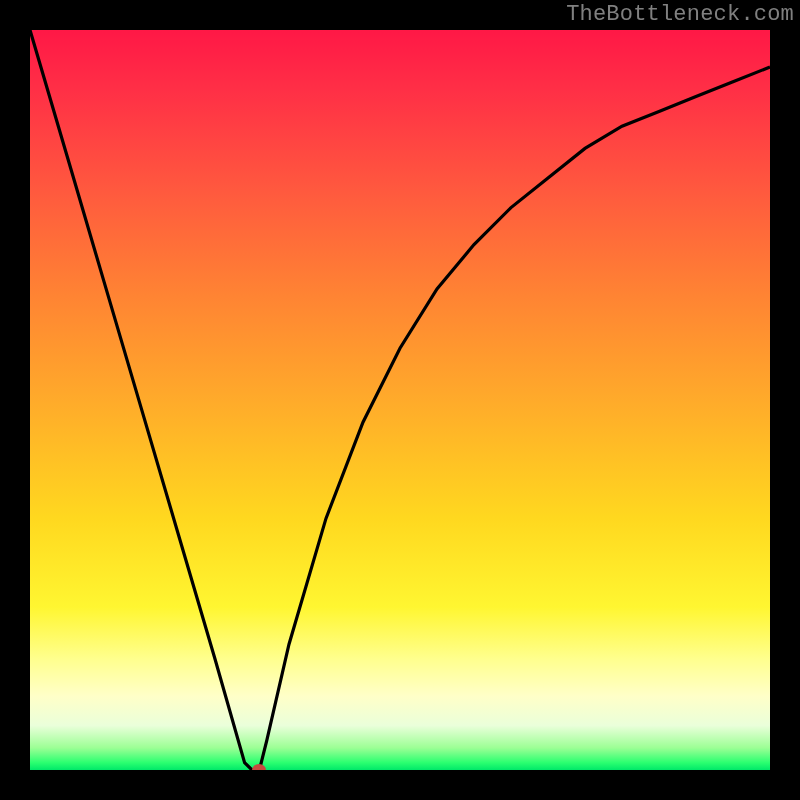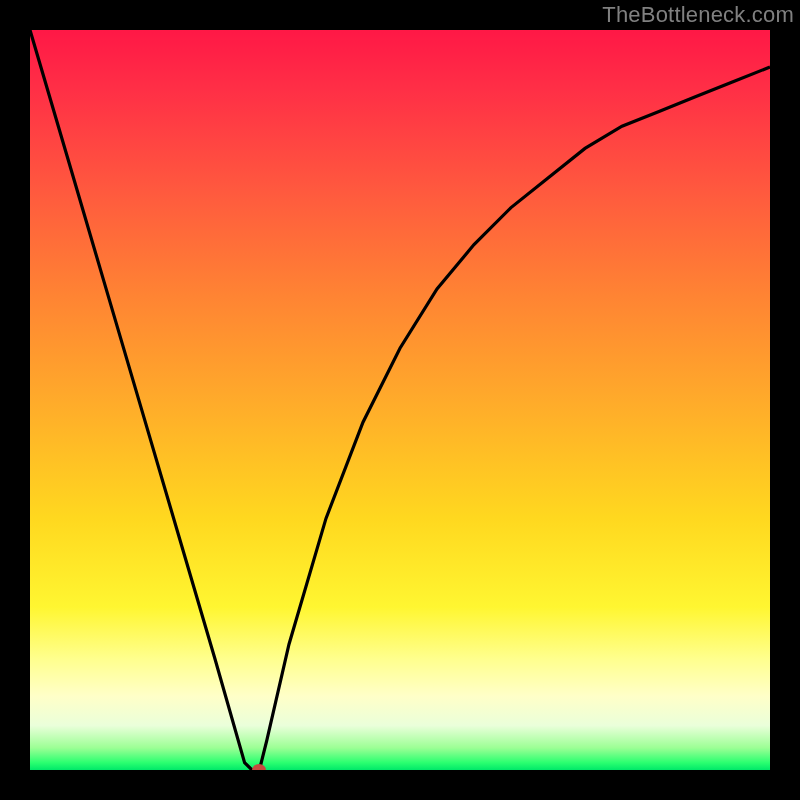--- a/index.html
+++ b/index.html
@@ -19,21 +19,21 @@
     height: 800px;
     background: #000;
   }
   .watermark {
     position: absolute;
     top: 2px;
     right: 6px;
     color: #808080;
     font-size: 22px;
     font-weight: 500;
-    font-family: Liberation Sans, sans-serif;
+    font-family: Liberation Mono, monospace;
     letter-spacing: 0.2px;
     z-index: 10;
   }
   .plot {
     position: absolute;
     left: 30px;
     top: 30px;
     width: 740px;
     height: 740px;
     overflow: hidden;

